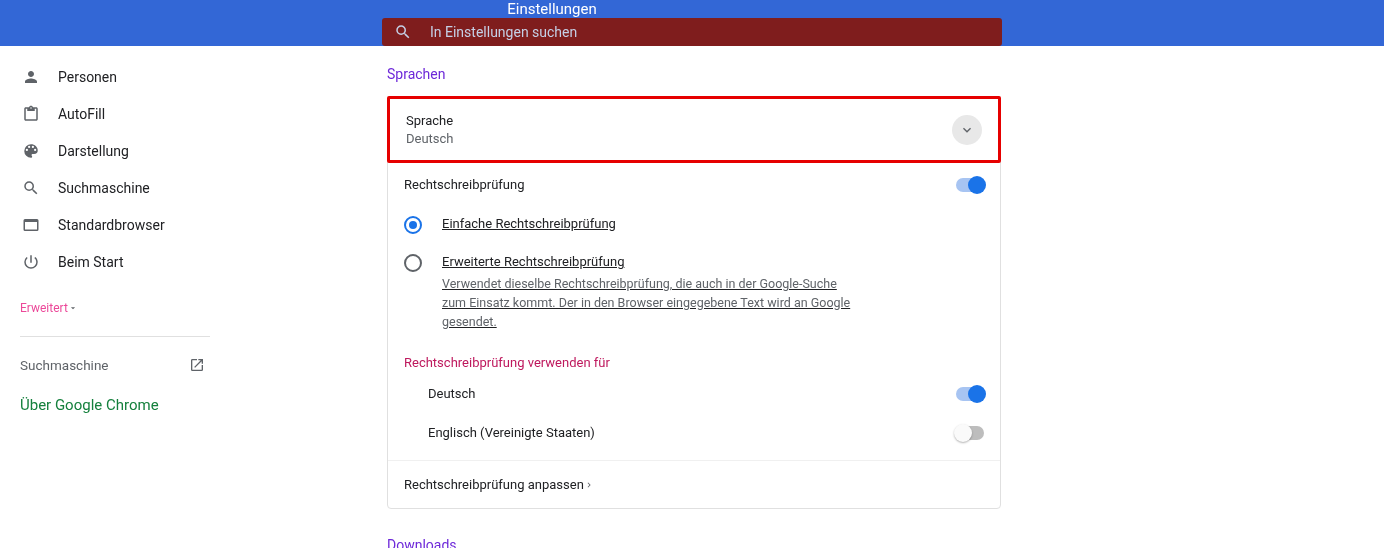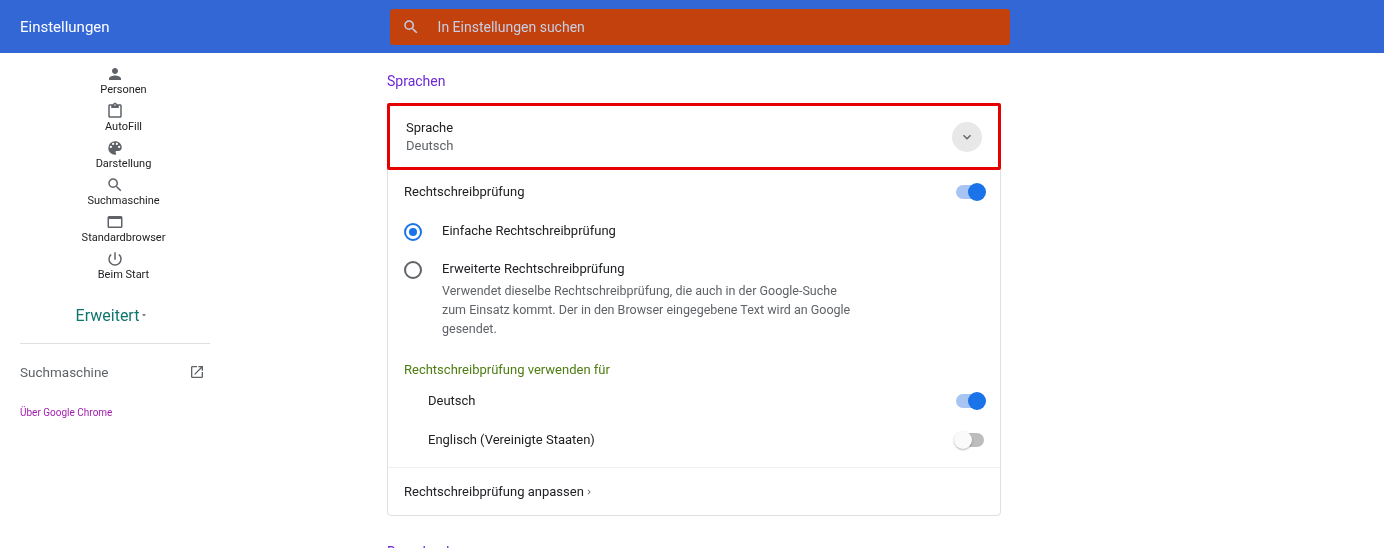--- a/index.html
+++ b/index.html
@@ -1,57 +1,57 @@
 <!DOCTYPE html>
 <html><head>
 <meta charset="utf-8">
 <style>
   * { box-sizing: border-box; margin: 0; padding: 0; }
   body { font-family: Roboto, Arial, sans-serif; font-size: 13px; color: #202124; background: #fff; width: 1384px; }
   
-  .header { background: #3367d6; height: 53px; display: flex; align-items: center; padding: 0 20px; }
+  .header { background: #3367d6; height: 46px; display: flex; align-items: center; padding: 0 20px; flex-direction: column; }
   .header-title { color: #fff; font-size: 15px; margin-right: 280px; }
-  .search-box { background: #c2410c; height: 36px; width: 620px; border-radius: 3px; display: flex; align-items: center; padding: 0 12px; }
+  .search-box { background: #7f1d1d; height: 36px; width: 620px; border-radius: 3px; display: flex; align-items: center; padding: 0 12px; }
   .search-icon { color: #c5d0e6; margin-right: 18px; display:flex; align-items:center; }
   .search-placeholder { color: #c5d0e6; font-size: 14px; }
   
   .layout { display: flex; }
   .sidebar { width: 225px; padding-top: 12px; }
-  .nav-item { display: flex; align-items: center; height: 37px; padding-left: 22px; cursor: pointer; color: #5f6368; font-size: 11px; flex-direction: column; }
+  .nav-item { display: flex; align-items: center; height: 37px; padding-left: 22px; cursor: pointer; color: #5f6368; font-size: 14px; }
   .nav-item .icon { width: 36px; color: #5f6368; display:flex; align-items:center; }
   .nav-item .label { color: #202124; }
-  .nav-section { display: flex; align-items: center; justify-content: center; height: 40px; padding: 0 20px; cursor: pointer; color: #0f766e; font-size: 16px; margin-top: 8px; }
+  .nav-section { display: flex; align-items: center; justify-content: flex-start; height: 40px; padding: 0 20px; cursor: pointer; color: #ec4899; font-size: 12px; margin-top: 8px; }
   .divider { height: 1px; background: #e0e0e0; margin: 8px 0 8px 20px; width: 190px; }
   .ext-row { display: flex; align-items: center; justify-content: space-between; height: 40px; padding: 0 20px; color: #5f6368; font-size: 13.5px; cursor: pointer; }
-  .about-row { height: 40px; padding: 0 20px; display:flex; align-items:center; color: #a21caf; font-size: 10px; cursor:pointer; }
+  .about-row { height: 40px; padding: 0 20px; display:flex; align-items:center; color: #15803d; font-size: 15px; cursor:pointer; }
 
   .main { flex: 1; padding-left: 162px; padding-top: 20px; }
   .section-title { font-size: 14px; color: #6d28d9; margin-bottom: 14px; }
   .card { width: 614px; background: #fff; border: 1px solid #e0e0e0; border-radius: 4px; }
   .row { padding: 14px 16px; display: flex; align-items: center; justify-content: space-between; }
   .row-highlight { border: 3px solid #e60000; border-radius: 2px; margin: -1px -1px 0 -1px; }
   .row-sub { display:flex; flex-direction:column; }
   .row-label { font-size: 13px; color: #202124; }
   .row-value { font-size: 13px; color: #5f6368; margin-top: 3px; }
   .expand-btn { width: 30px; height: 30px; border-radius: 50%; background: #e8e8e8; display:flex; align-items:center; justify-content:center; cursor:pointer; }
   
   .toggle { width: 28px; height: 14px; border-radius: 8px; position: relative; cursor: pointer; }
   .toggle-on { background: #a7c4f2; }
   .toggle-on::after { content:''; position:absolute; right:-2px; top:-2px; width:18px; height:18px; border-radius:50%; background:#1a73e8; }
   .toggle-off { background: #bdbdbd; }
   .toggle-off::after { content:''; position:absolute; left:-2px; top:-2px; width:18px; height:18px; border-radius:50%; background:#fafafa; box-shadow:0 1px 2px rgba(0,0,0,0.3); }
 
-  .radio-row { padding: 10px 16px; display:flex; align-items:flex-start; }
+  .radio-row { padding: 10px 16px; display:flex; align-items:flex-start;text-decoration:underline; }
   .radio { width:18px; height:18px; border-radius:50%; border:2px solid #5f6368; margin-right:20px; flex-shrink:0; cursor:pointer; position:relative; }
   .radio.selected { border-color:#1a73e8; }
   .radio.selected::after { content:''; position:absolute; top:3px; left:3px; width:8px; height:8px; border-radius:50%; background:#1a73e8; }
   .radio-label { font-size:13px; color:#202124; }
   .radio-desc { font-size:12.5px; color:#5f6368; margin-top:6px; line-height:1.5; max-width:420px; }
 
-  .subsection { padding: 14px 16px 4px; font-size:13px; color:#4d7c0f; }
+  .subsection { padding: 14px 16px 4px; font-size:13px; color:#be185d; }
   .lang-row { padding: 12px 16px 12px 40px; display:flex; align-items:center; justify-content:space-between; font-size:13px; }
   .customize-row { padding: 16px 16px; display:flex; align-items:center; justify-content:flex-start; font-size:13px; cursor:pointer; border-top:1px solid #f0f0f0; margin-top:8px; }
   .arrow-right { color:#5f6368; }
   
   svg { display:block; }
 </style>
 </head>
 <body>
 
 <div class="header">

